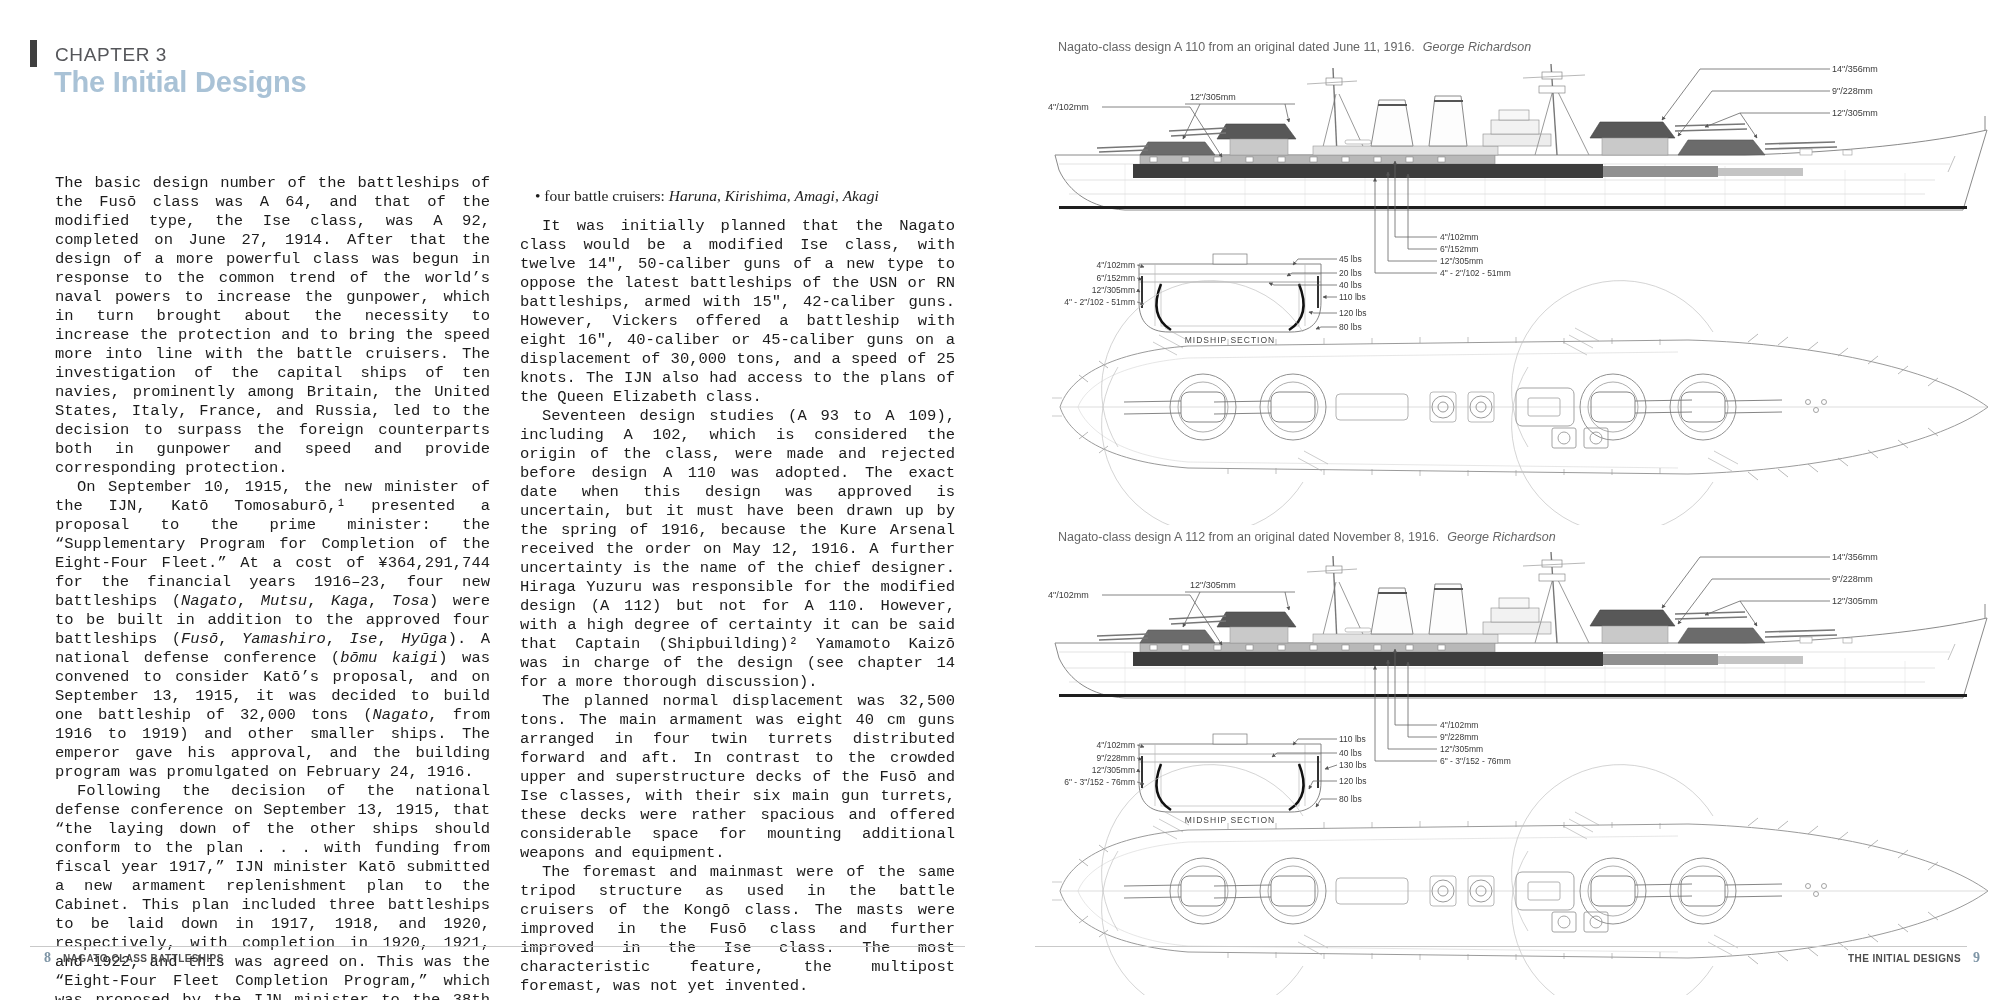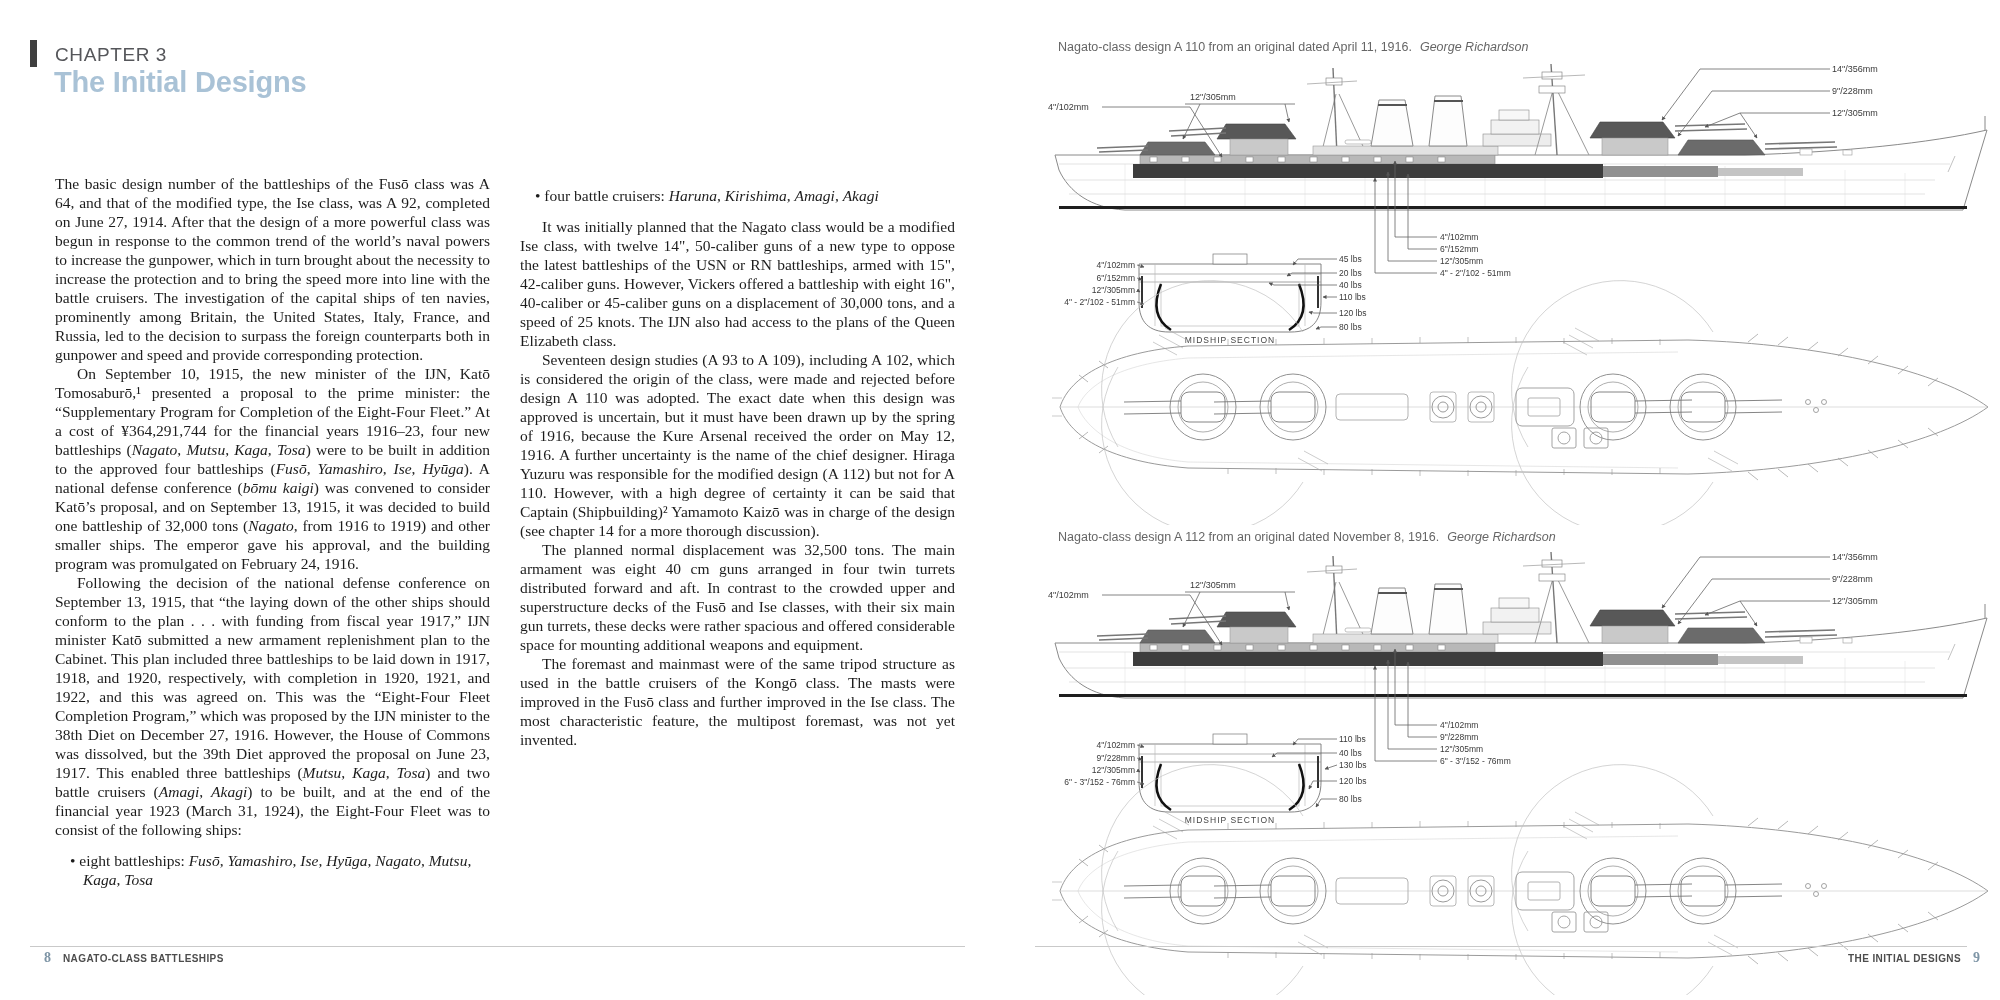--- a/index.html
+++ b/index.html
@@ -8,21 +8,21 @@
   
   .chapbar{position:absolute;left:30px;top:40px;width:7px;height:27px;background:#3f3f3f;}
   .chapter{position:absolute;left:55px;top:44px;font-family:"Liberation Sans",sans-serif;
            font-size:19px;color:#55565a;letter-spacing:0.6px;}
   .title{position:absolute;left:54px;top:66px;font-family:"Liberation Sans",sans-serif;
          font-weight:bold;font-size:29px;color:#a9c2d6;letter-spacing:-0.2px;}
   
   .col{position:absolute;top:174px;width:435px;font-size:15.5px;line-height:19px;}
   #col1{left:55px;}
   #col2{left:520px;}
-  .para{text-align:justify;text-indent:22px;margin:0;}
+  .para{text-align:justify;text-indent:22px;margin:0;font-family:Liberation Mono, monospace;}
   .para.first{text-indent:0;}
   .bullet{padding-left:28px;text-indent:-13px;margin:12px 0;text-align:left;}
   .col i, .caption i{font-style:italic;}
   
   .caption{position:absolute;font-family:"Liberation Sans",sans-serif;font-size:12.5px;color:#666;}
   .caption i{margin-left:8px;}
   
   .rule{position:absolute;height:1px;background:#c9c9c9;}
   .footer{position:absolute;top:948px;font-family:"Liberation Sans",sans-serif;white-space:nowrap;}
   .flabel{font-weight:bold;font-size:10px;letter-spacing:0.4px;color:#4d4d4d;}
@@ -53,21 +53,21 @@
       <div class="bullet">• eight battleships: <i>Fusō</i>, <i>Yamashiro</i>, <i>Ise</i>, <i>Hyūga</i>, <i>Nagato</i>, <i>Mutsu</i>, <i>Kaga</i>, <i>Tosa</i></div>
     </div>
   <div class="col" id="col2">
       <div class="bullet">• four battle cruisers: <i>Haruna</i>, <i>Kirishima</i>, <i>Amagi</i>, <i>Akagi</i></div>
       <div class="para">It was initially planned that the Nagato class would be a modified Ise class, with twelve 14", 50-caliber guns of a new type to oppose the latest battleships of the USN or RN battleships, armed with 15", 42-caliber guns. However, Vickers offered a battleship with eight 16", 40-caliber or 45-caliber guns on a displacement of 30,000 tons, and a speed of 25 knots. The IJN also had access to the plans of the Queen Elizabeth class.</div>
       <div class="para">Seventeen design studies (A 93 to A 109), including A 102, which is considered the origin of the class, were made and rejected before design A 110 was adopted. The exact date when this design was approved is uncertain, but it must have been drawn up by the spring of 1916, because the Kure Arsenal received the order on May 12, 1916. A further uncertainty is the name of the chief designer. Hiraga Yuzuru was responsible for the modified design (A 112) but not for A 110. However, with a high degree of certainty it can be said that Captain (Shipbuilding)² Yamamoto Kaizō was in charge of the design (see chapter 14 for a more thorough discussion).</div>
       <div class="para">The planned normal displacement was 32,500 tons. The main armament was eight 40 cm guns arranged in four twin turrets distributed forward and aft. In contrast to the crowded upper and superstructure decks of the Fusō and Ise classes, with their six main gun turrets, these decks were rather spacious and offered considerable space for mounting additional weapons and equipment.</div>
       <div class="para">The foremast and mainmast were of the same tripod structure as used in the battle cruisers of the Kongō class. The masts were improved in the Fusō class and further improved in the Ise class. The most characteristic feature, the multipost foremast, was not yet invented.</div>
     </div>
 
-  <div class="caption" style="left:1058px;top:40px;"><span>Nagato-class design A 110 from an original dated April 11, 1916.</span><i>George Richardson</i></div>
+  <div class="caption" style="left:1058px;top:40px;"><span>Nagato-class design A 110 from an original dated June 11, 1916.</span><i>George Richardson</i></div>
   <div class="caption" style="left:1058px;top:530px;"><span>Nagato-class design A 112 from an original dated November 8, 1916.</span><i>George Richardson</i></div>
 
   <svg class="diag" style="left:1040px;top:50px;width:955px;height:475px;" viewBox="0 0 955 475">
     <defs>
       <marker id="arr" viewBox="0 0 8 8" refX="7" refY="4" markerWidth="5" markerHeight="5" orient="auto">
         <path d="M0,0 L8,4 L0,8 Z" fill="#555"></path>
       </marker>
 
       <g id="ship-profile" stroke="#8a8a8a" fill="none" stroke-width="1">
         <path d="M10,95 L700,95 C800,92 885,83 942,70 L918,150 L80,150 C46,148 24,132 14,110 Z" fill="#ffffff"></path>

